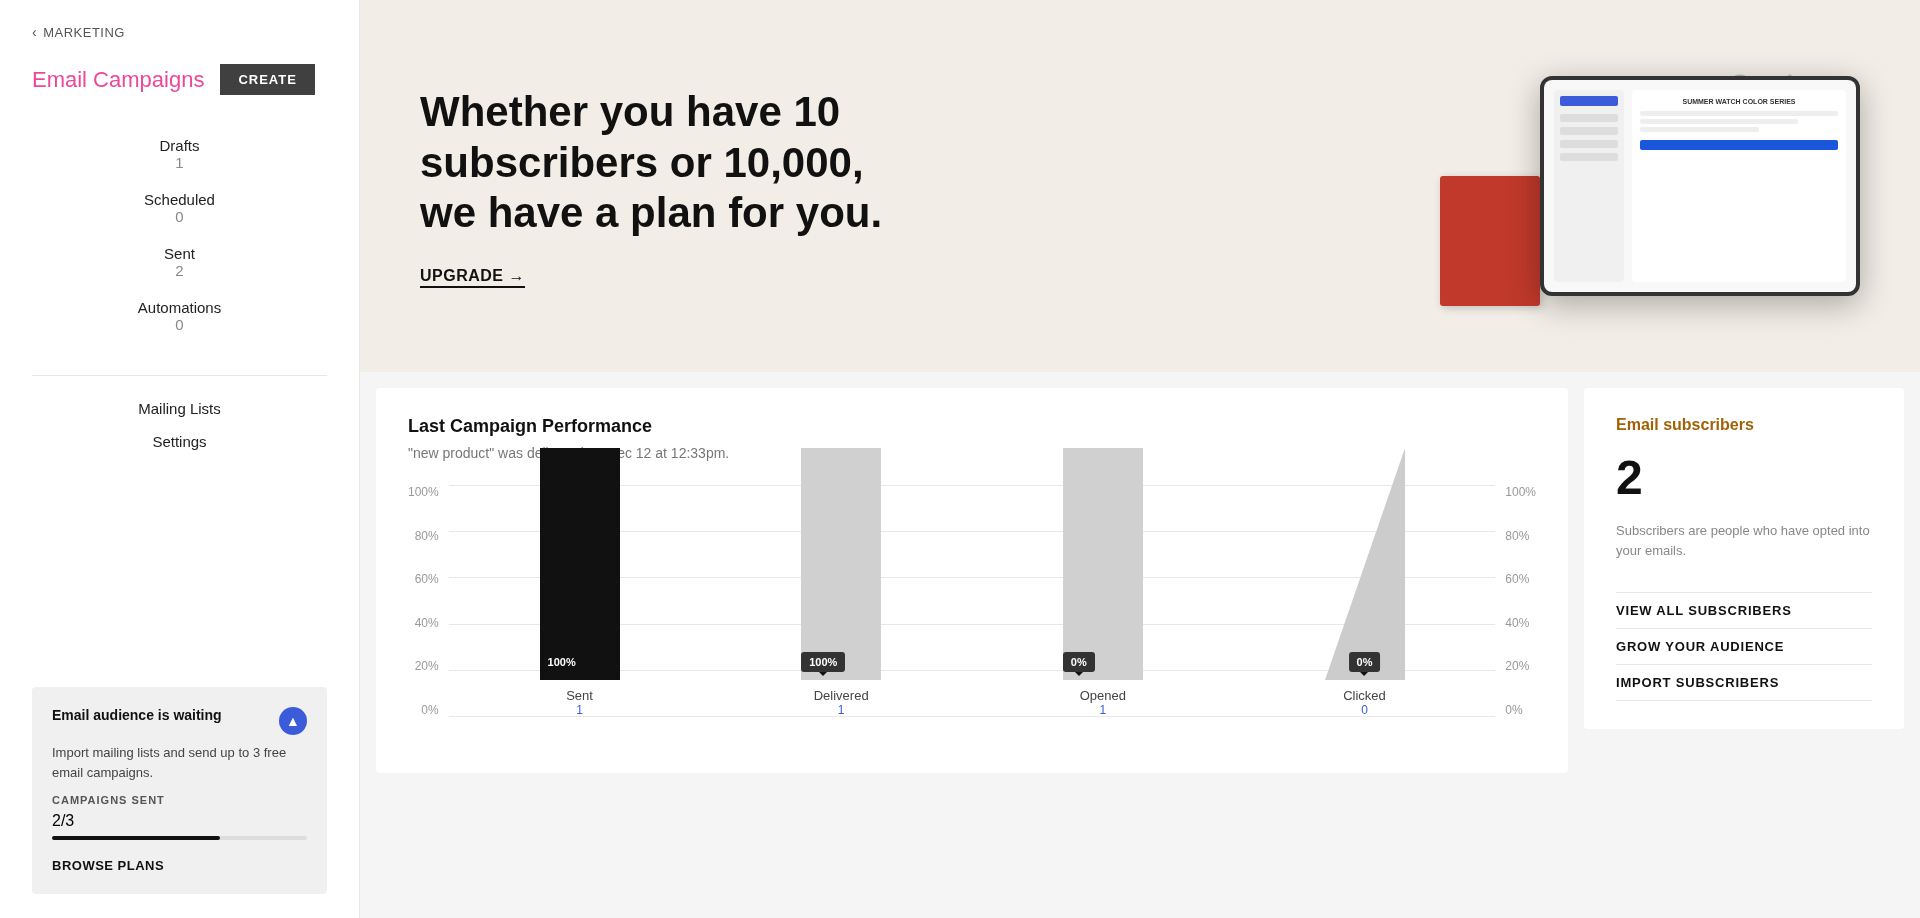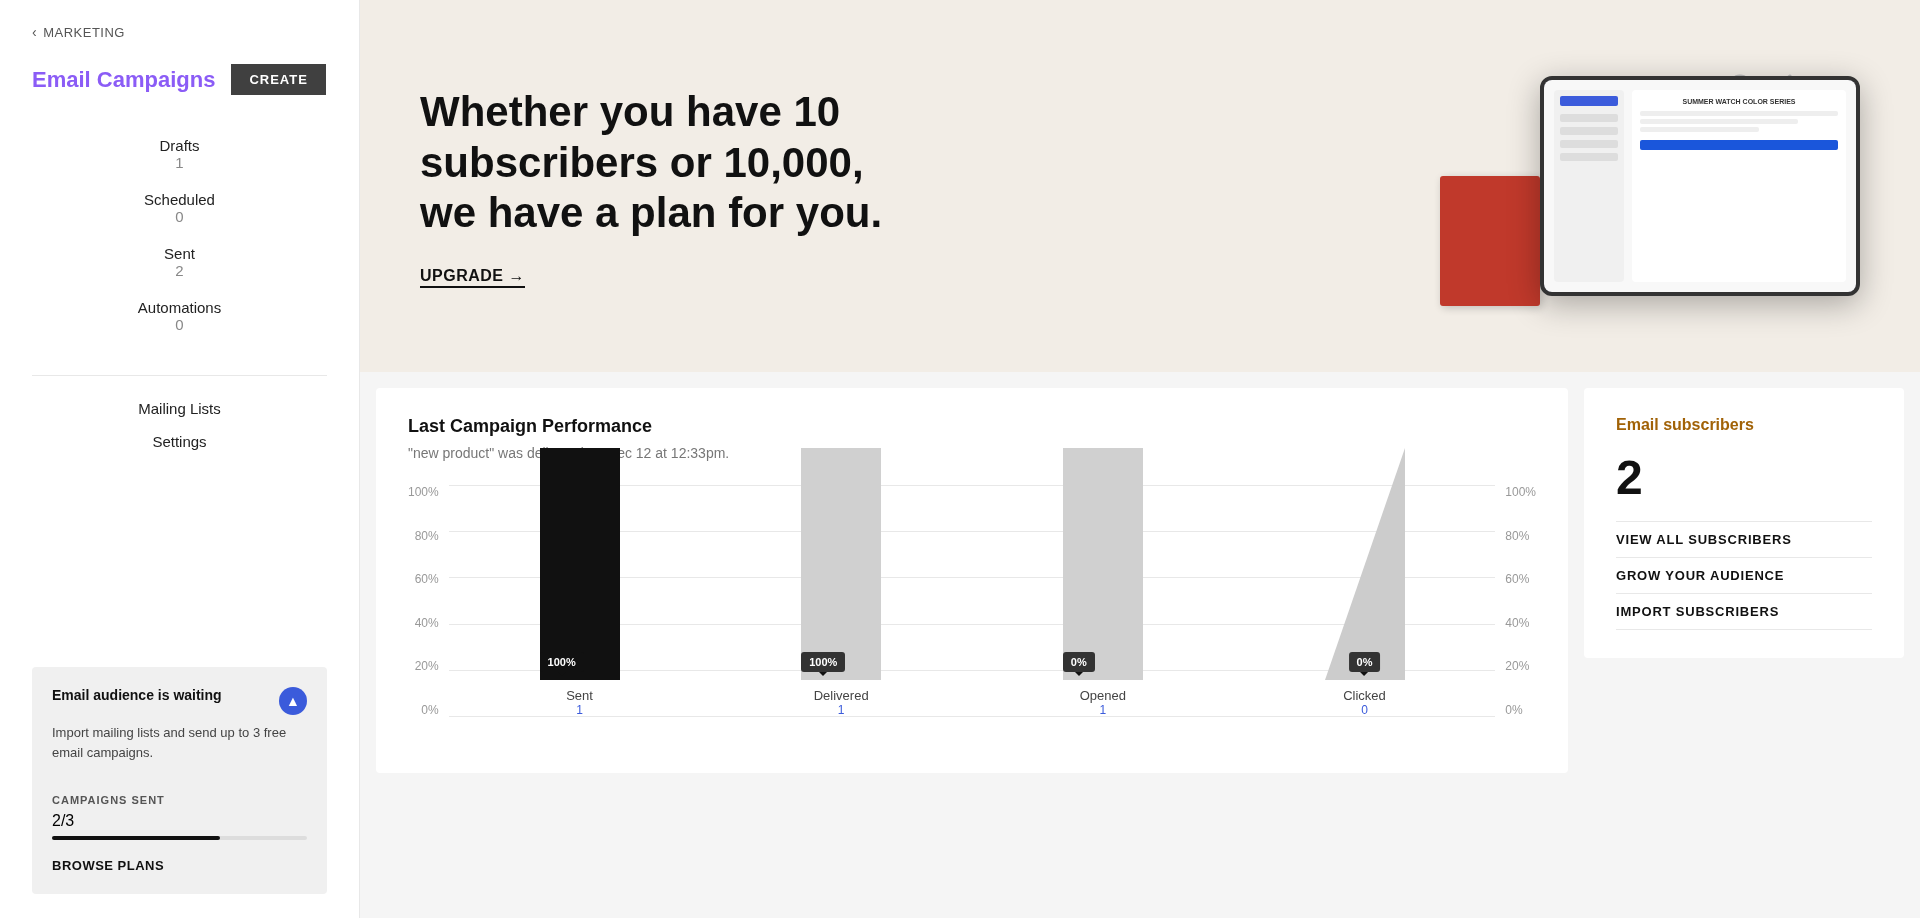--- a/index.html
+++ b/index.html
@@ -30,22 +30,22 @@
     }
     .back-arrow { font-size: 14px; }
     .sidebar-header {
       display: flex;
       align-items: center;
       gap: 16px;
       margin-bottom: 32px;
     }
     .sidebar-title {
       font-size: 22px;
-      font-weight: 700;
-      color: #8b5cf6;
+      font-weight: 400;
+      color: #ec4899;
     }
     .create-btn {
       background: #404040;
       color: #fff;
       border: none;
       padding: 8px 18px;
       font-size: 13px;
       font-weight: 700;
       letter-spacing: 1px;
       cursor: pointer;
@@ -103,21 +103,21 @@
       border-radius: 50%;
       display: flex;
       align-items: center;
       justify-content: center;
       color: white;
       font-size: 14px;
     }
     .promo-text {
       font-size: 13px;
       color: #444;
-      margin-bottom: 32px;
+      margin-bottom: 12px;
       line-height: 1.5;
     }
     .campaigns-sent-label {
       font-size: 11px;
       font-weight: 700;
       letter-spacing: 1px;
       color: #555;
       text-transform: uppercase;
       margin-bottom: 6px;
     }
@@ -639,19 +639,20 @@
           <span>40%</span>
           <span>20%</span>
           <span>0%</span>
         </div>
       </div>
     </div>
 
     <div class="subscribers-card">
       <h2 class="subscribers-title">Email subscribers</h2>
       <div class="subscribers-count">2</div>
+      <p class="subscribers-desc">Subscribers are people who have opted into your emails.</p>
       <a class="subscriber-link">VIEW ALL SUBSCRIBERS</a>
       <a class="subscriber-link">GROW YOUR AUDIENCE</a>
       <a class="subscriber-link">IMPORT SUBSCRIBERS</a>
     </div>
 
   </div>
 </main>
 
 </body></html>

